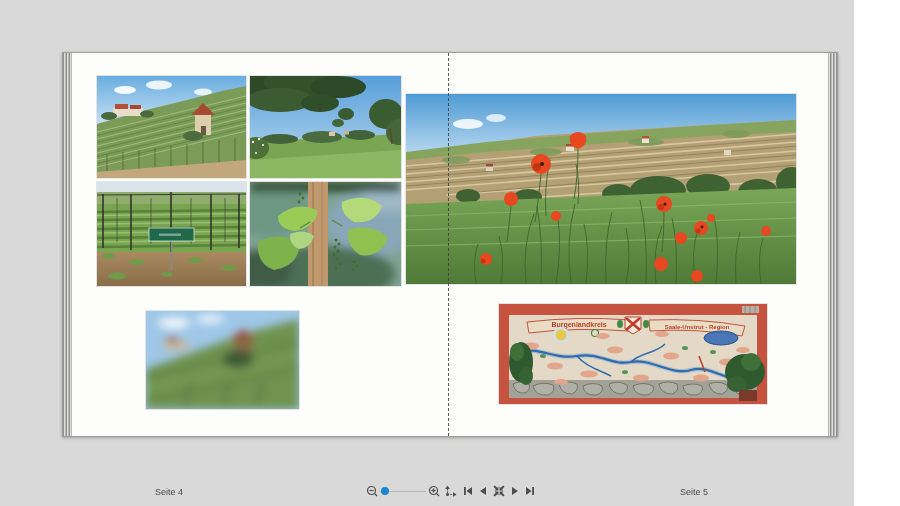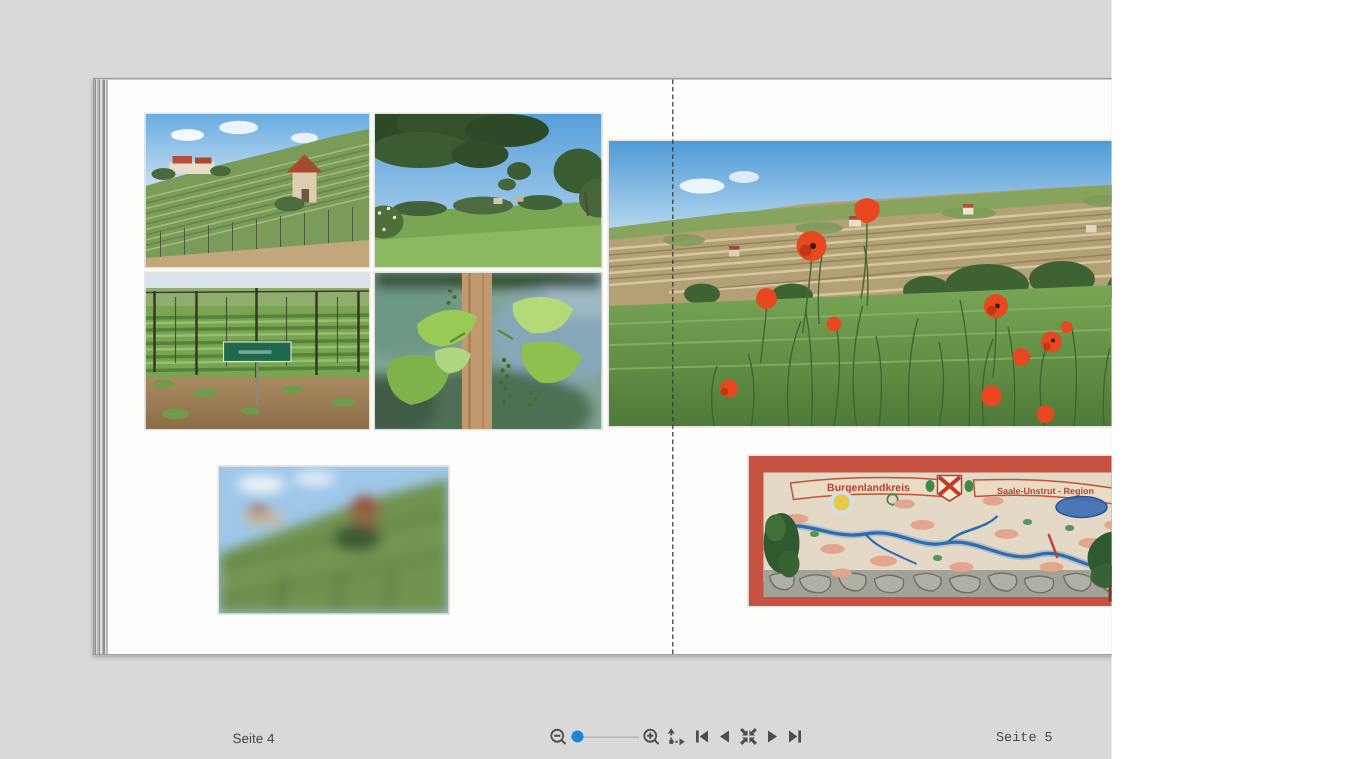--- a/index.html
+++ b/index.html
@@ -1,16 +1,16 @@
 <!DOCTYPE html>
 <html><head>
 <meta charset="utf-8">
 <style>
   html,body{margin:0;padding:0;}
-  .stage{position:relative;width:741px;height:506px;background:#d9d9d9;overflow:hidden;
+  .stage{position:relative;width:854px;height:506px;background:#d9d9d9;overflow:hidden;
          font-family:"Liberation Sans",sans-serif;}
   svg{display:block;}
   svg text{font-family:"Liberation Sans",sans-serif;}
 
   
   .book{position:absolute;left:62px;top:52px;width:776px;height:385px;
         background:#fdfdfb;border:1px solid #9e9e9e;box-sizing:border-box;
         box-shadow:0 1px 3px rgba(0,0,0,.28);}
   .edge{position:absolute;top:0;bottom:0;width:9px;}
   .edge-left{left:0;background:repeating-linear-gradient(90deg,#8f8f8f 0px,#8f8f8f 1px,#dedede 1px,#dedede 2px,#b8b8b8 2px,#b8b8b8 3px);}
@@ -26,21 +26,21 @@
   .ph2{left:187px;top:23px;width:151px;height:102px;}
   .ph3{left:34px;top:129px;width:149px;height:104px;}
   .ph4{left:187px;top:129px;width:151px;height:104px;}
   .ph5{left:343px;top:41px;width:390px;height:190px;}
   .ph6{left:83px;top:258px;width:153px;height:98px;}
   .ph7{left:436px;top:251px;width:268px;height:100px;}
 
   
   .page-label{position:absolute;top:487px;font-size:9px;color:#4a4a4a;}
   .label-left{left:155px;}
-  .label-right{left:664px;font-family:Liberation Mono, monospace;}
+  .label-right{left:680px;}
   .toolbar{position:absolute;left:366px;top:483px;height:16px;display:flex;align-items:center;z-index:5;}
   .tb-icon{display:flex;align-items:center;justify-content:center;cursor:pointer;}
   .slider{position:relative;width:46px;height:10px;margin:0 2px;}
   .slider .track{position:absolute;left:0;right:0;top:4.5px;height:1.5px;background:#b4b4b4;}
   .slider .thumb{position:absolute;left:1px;top:1px;width:8px;height:8px;border-radius:50%;}
   .gap6{width:6px;} .gap4{width:4px;}
 </style>
 </head>
 <body>
 

